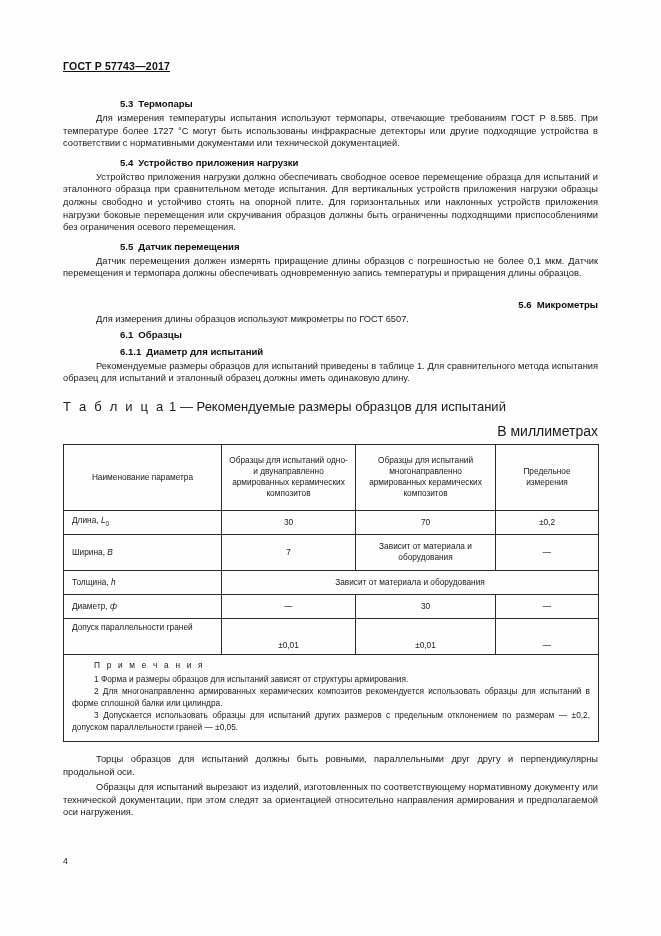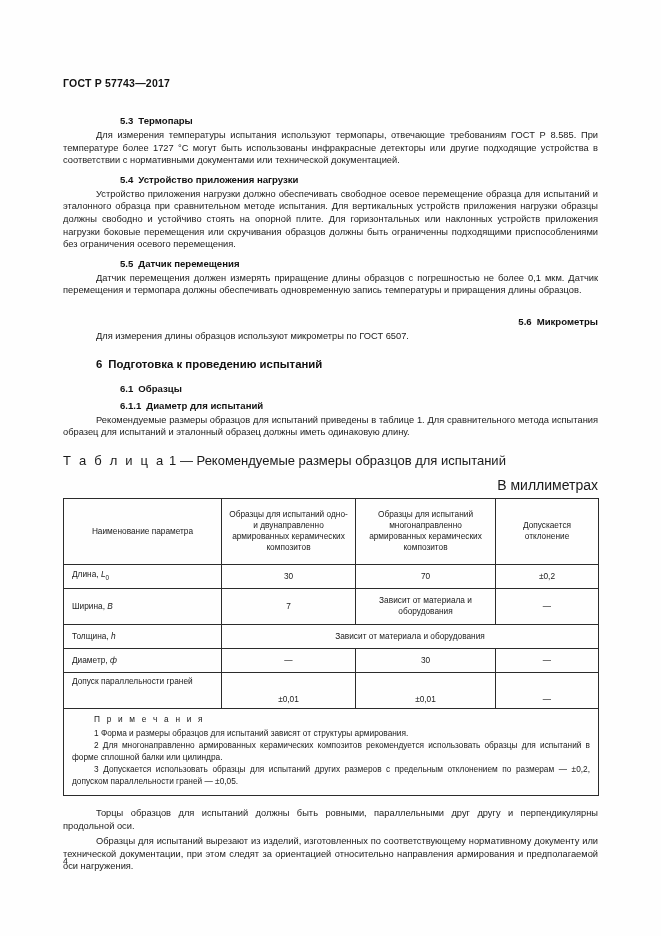--- a/index.html
+++ b/index.html
@@ -24,21 +24,22 @@
     left: 63px;
     top: 60px;
     width: 535px;
   }
 
   .doc-header {
     font-size: 10.5px;
     font-weight: bold;
     letter-spacing: 0.2px;
     color: #111;
-    margin: 17px 0 26px 0;
+    margin: 0 0 26px 0;
+    text-decoration: underline;
   }
 
   .h-sub {
     font-size: 9.6px;
     font-weight: bold;
     color: #111;
     margin: 0 0 3px 0;
     padding-left: 33px;
   }
   .h-sub .num { margin-right: 5px; padding-left: 24px; }
@@ -152,23 +153,20 @@
     <div class="h-sub" style="margin-top:7px;">
       <span class="num">5.5</span><span>Датчик перемещения</span>
     </div>
     <p class="body-text">Датчик перемещения должен измерять приращение длины образцов с погрешностью не более 0,1 мкм. Датчик перемещения и термопара должны обеспечивать одновременную запись температуры и приращения длины образцов.</p>
 
     <div class="h-sub" style="margin-top:19px;text-align:right;">
       <span class="num">5.6</span><span>Микрометры</span>
     </div>
     <p class="body-text">Для измерения длины образцов используют микрометры по ГОСТ 6507.</p>
 
-    <div class="h-clause">
-      <span class="num">6</span><span>Подготовка к проведению испытаний</span>
-    </div>
 
     <div class="h-sub">
       <span class="num">6.1</span><span>Образцы</span>
     </div>
     <div class="h-sub" style="margin-top:6px;">
       <span class="num">6.1.1</span><span>Диаметр для испытаний</span>
     </div>
     <p class="body-text">Рекомендуемые размеры образцов для испытаний приведены в таблице 1. Для сравнительного метода испытания образец для испытаний и эталонный образец должны иметь одинаковую длину.</p>
 
     <div class="gap-m"></div>
@@ -186,21 +184,21 @@
         <col style="width:158px">
         <col style="width:134px">
         <col style="width:140px">
         <col style="width:103px">
       </colgroup>
       <tbody>
         <tr>
           <td class="hd">Наименование параметра</td>
           <td class="hd">Образцы для испытаний одно- и двунаправленно армированных керамических композитов</td>
           <td class="hd">Образцы для испытаний многонаправленно армированных керамических композитов</td>
-          <td class="hd">Допускается отклонение</td>
+          <td class="hd">Предельное измерения</td>
         </tr>
 
         <tr class="r-data">
           <td class="param"><span>Длина,</span> <i>L</i><sub>0</sub></td>
           <td class="val">30</td>
           <td class="val">70</td>
           <td class="val">±0,2</td>
         </tr>
 
         <tr class="r-two">

